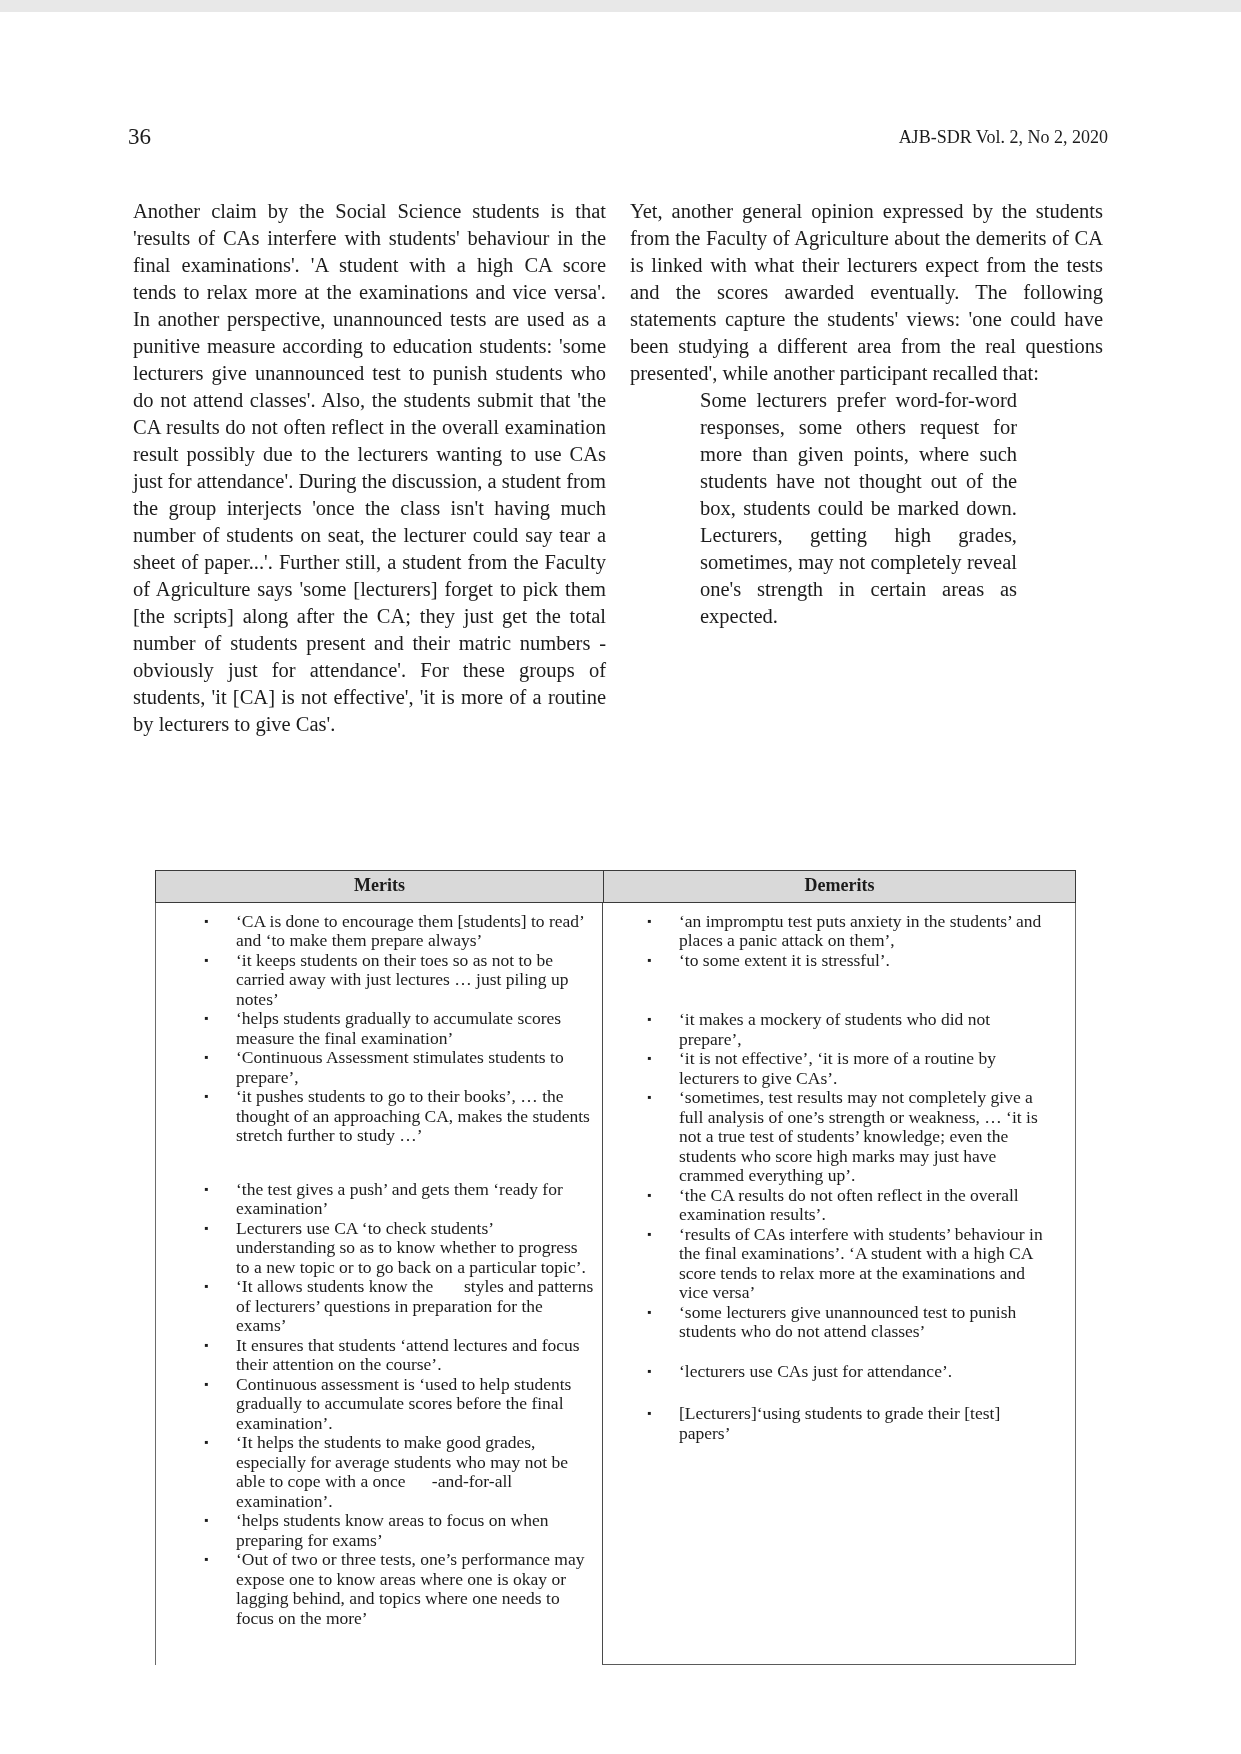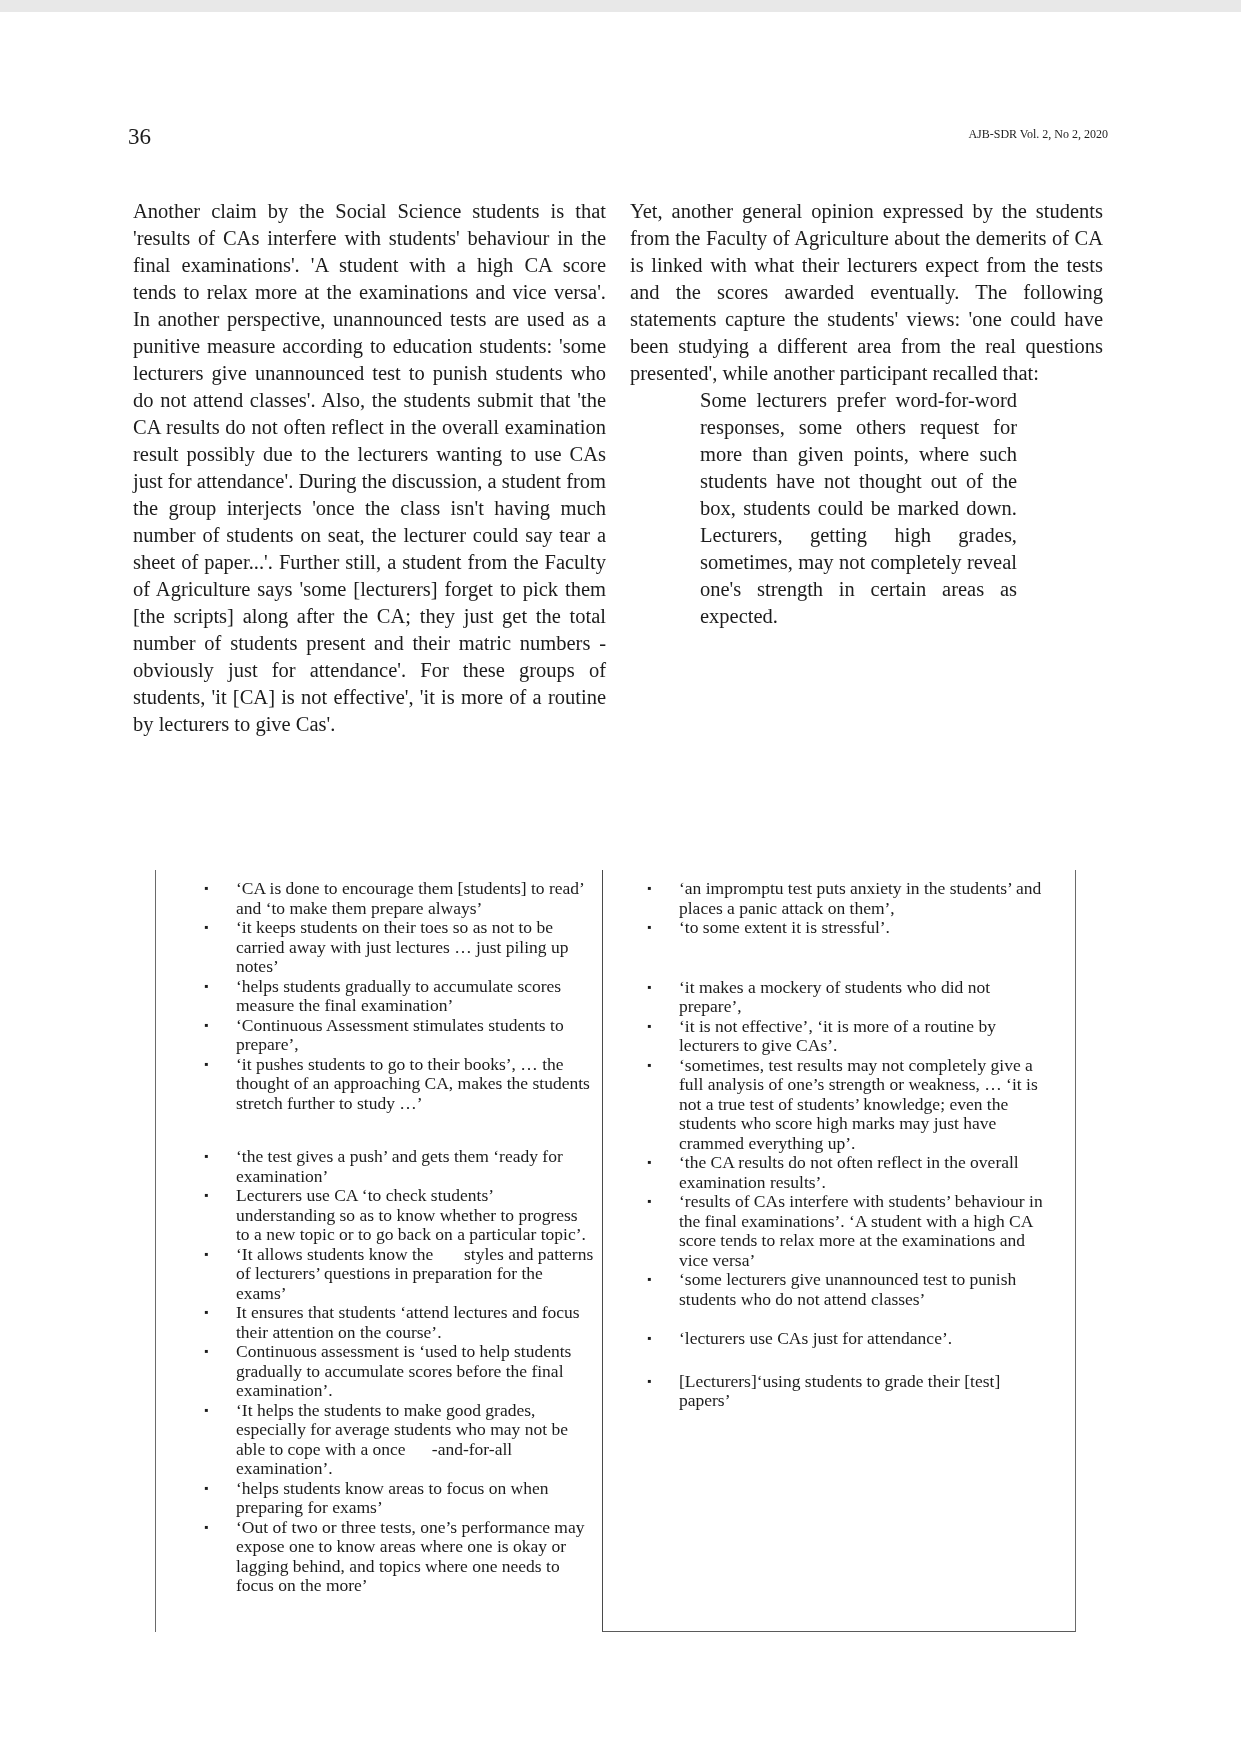--- a/index.html
+++ b/index.html
@@ -11,21 +11,21 @@
     color:#1c1c1c;
     overflow:hidden;
     margin:12px auto;
   }
   .page-number{
     position:absolute;left:128px;top:112px;
     font-size:23px;
   }
   .journal-ref{
     position:absolute;right:133px;top:115px;
-    font-size:12px;
+    font-size:18px;
   }
   .columns{
     position:absolute;left:133px;top:186px;width:976px;
     display:flex;gap:24px;
   }
   .col{
     width:473px;
     font-size:20.5px;line-height:27px;
     text-align:justify;
   }
@@ -97,20 +97,24 @@
     <div class="col">
       <p>Another claim by the Social Science students is that 'results of CAs interfere with students' behaviour in the final examinations'. 'A student with a high CA score tends to relax more at the examinations and vice versa'. In another perspective, unannounced tests are used as a punitive measure according to education students: 'some lecturers give unannounced test to punish students who do not attend classes'. Also, the students submit that 'the CA results do not often reflect in the overall examination result possibly due to the lecturers wanting to use CAs just for attendance'. During the discussion, a student from the group interjects 'once the class isn't having much number of students on seat, the lecturer could say tear a sheet of paper...'. Further still, a student from the Faculty of Agriculture says 'some [lecturers] forget to pick them [the scripts] along after the CA; they just get the total number of students present and their matric numbers - obviously just for attendance'. For these groups of students, 'it [CA] is not effective', 'it is more of a routine by lecturers to give Cas'.</p>
     </div>
     <div class="col">
       <p>Yet, another general opinion expressed by the students from the Faculty of Agriculture about the demerits of CA is linked with what their lecturers expect from the tests and the scores awarded eventually. The following statements capture the students' views: 'one could have been studying a different area from the real questions presented', while another participant recalled that:</p>
       <div class="quote">Some lecturers prefer word-for-word responses, some others request for more than given points, where such students have not thought out of the box, students could be marked down. Lecturers, getting high grades, sometimes, may not completely reveal one's strength in certain areas as expected.</div>
     </div>
   </div>
 
   <div class="ca-table">
+    <div class="thead">
+      <div class="thcell merits">Merits</div>
+      <div class="thcell demerits">Demerits</div>
+    </div>
     <div class="tbody">
       <div class="tcell merits">
           <div class="titem">
             <span class="bullet">▪</span>
             <span class="btext">‘CA is done to encourage them [students] to read’ and ‘to make them prepare always’</span>
           </div>
           <div class="titem">
             <span class="bullet">▪</span>
             <span class="btext">‘it keeps students on their toes so as not to be carried away with just lectures … just piling up notes’</span>
           </div>

